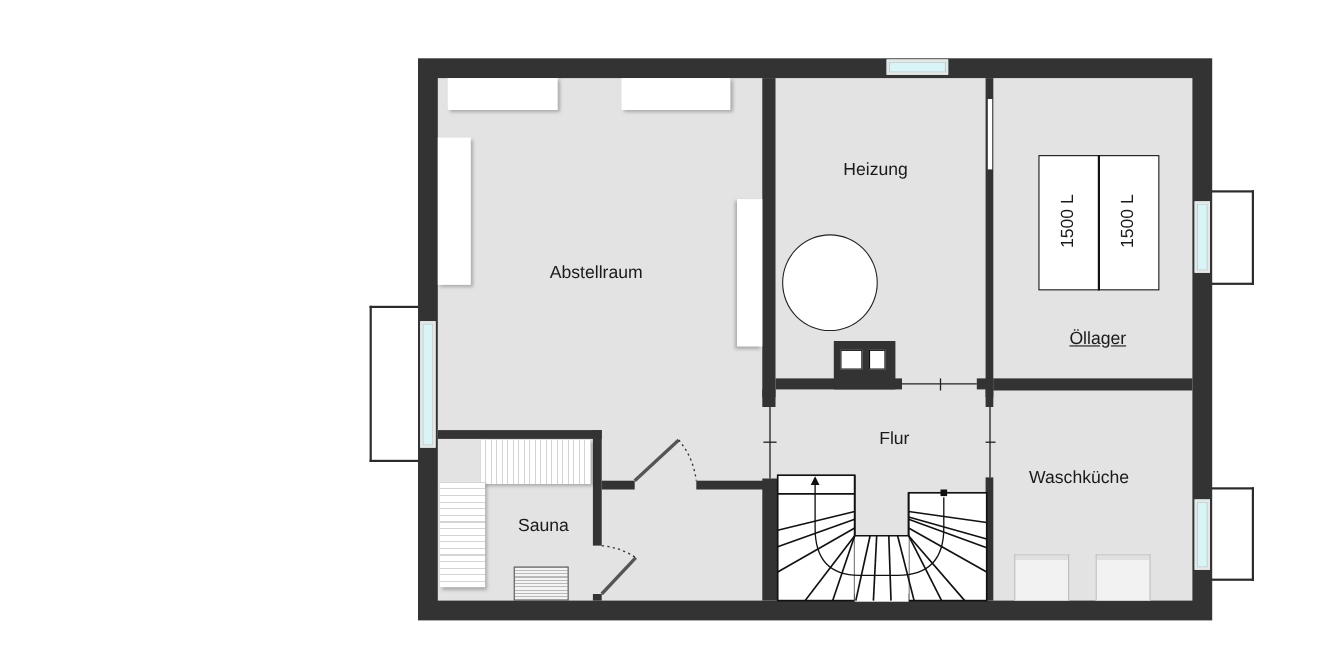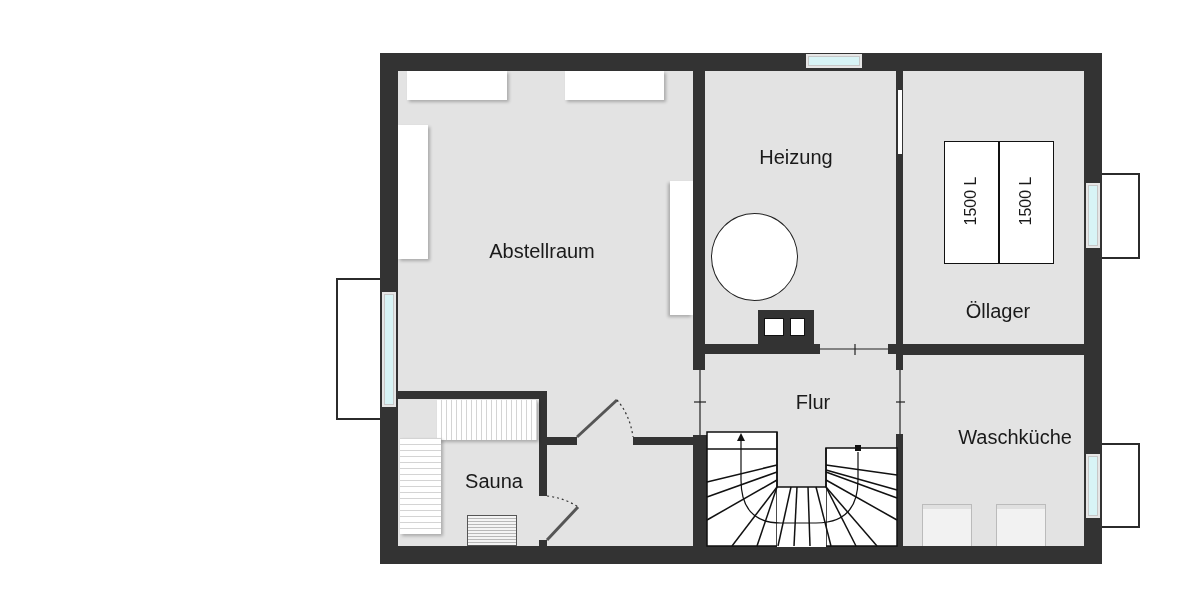--- a/index.html
+++ b/index.html
@@ -3,21 +3,21 @@
 <meta charset="utf-8">
 <style>
   html, body { margin: 0; padding: 0; background: #ffffff; }
   body { width: 1200px; height: 600px; position: relative; overflow: hidden; font-family: "Liberation Sans", sans-serif; }
   .abs { position: absolute; box-sizing: border-box; }
   .floor { background: #e3e3e3; }
   .wall { background: #333333; }
   .win { background: #d8f4f6; border: 2px solid #e6e6e6; box-shadow: inset 0 0 0 1px #c8c8c8; }
   .well { border: 2px solid #2b2b2b; background: #ffffff; }
   .furn { background: #ffffff; box-shadow: 2px 2px 3px rgba(0,0,0,0.25); }
-  .label { color: #1a1a1a; font-size: 20px; white-space: nowrap; text-align: center; }
+  .label { color: #1a1a1a; font-size: 16px; white-space: nowrap; text-align: center; }
   svg { position: absolute; overflow: visible; }
 </style>
 </head>
 <body>
 
 <div class="abs well" style="left:336px; top:278px; width:50px; height:142px; border-right:none;"></div>
 <div class="abs well" style="left:1098px; top:173px; width:42px; height:86px; border-left:none;"></div>
 <div class="abs well" style="left:1098px; top:443px; width:42px; height:85px; border-left:none;"></div>
 
 <div class="abs wall" style="left:380px; top:53px; width:722px; height:511px;"></div>
@@ -110,16 +110,16 @@
   </g>
   <polygon points="35,3 31,11 39,11" fill="#111"></polygon>
   <rect x="149" y="15" width="6" height="6" fill="#111"></rect>
 </svg>
 
 <div class="abs" style="left:922px; top:504px; width:50px; height:42px; background:#f2f2f2; border:1px solid #bbb; border-bottom:none; box-shadow: inset 0 4px 0 #e0e0e0;"></div>
 <div class="abs" style="left:996px; top:504px; width:50px; height:42px; background:#f2f2f2; border:1px solid #bbb; border-bottom:none; box-shadow: inset 0 4px 0 #e0e0e0;"></div>
 
 <div class="abs label" style="left:482px; top:240px; width:120px;text-align:center;">Abstellraum</div>
 <div class="abs label" style="left:736px; top:146px; width:120px;">Heizung</div>
-<div class="abs label" style="left:938px; top:300px; width:120px;">Öllager</div>
+<div class="abs label" style="left:938px; top:300px; width:120px;text-decoration:underline;">Öllager</div>
 <div class="abs label" style="left:773px; top:391px; width:80px;">Flur</div>
-<div class="abs label" style="left:955px; top:426px; width:120px;">Waschküche</div>
+<div class="abs label" style="left:921px; top:426px; width:120px;">Waschküche</div>
 <div class="abs label" style="left:454px; top:470px; width:80px;">Sauna</div>
 
 </body></html>

